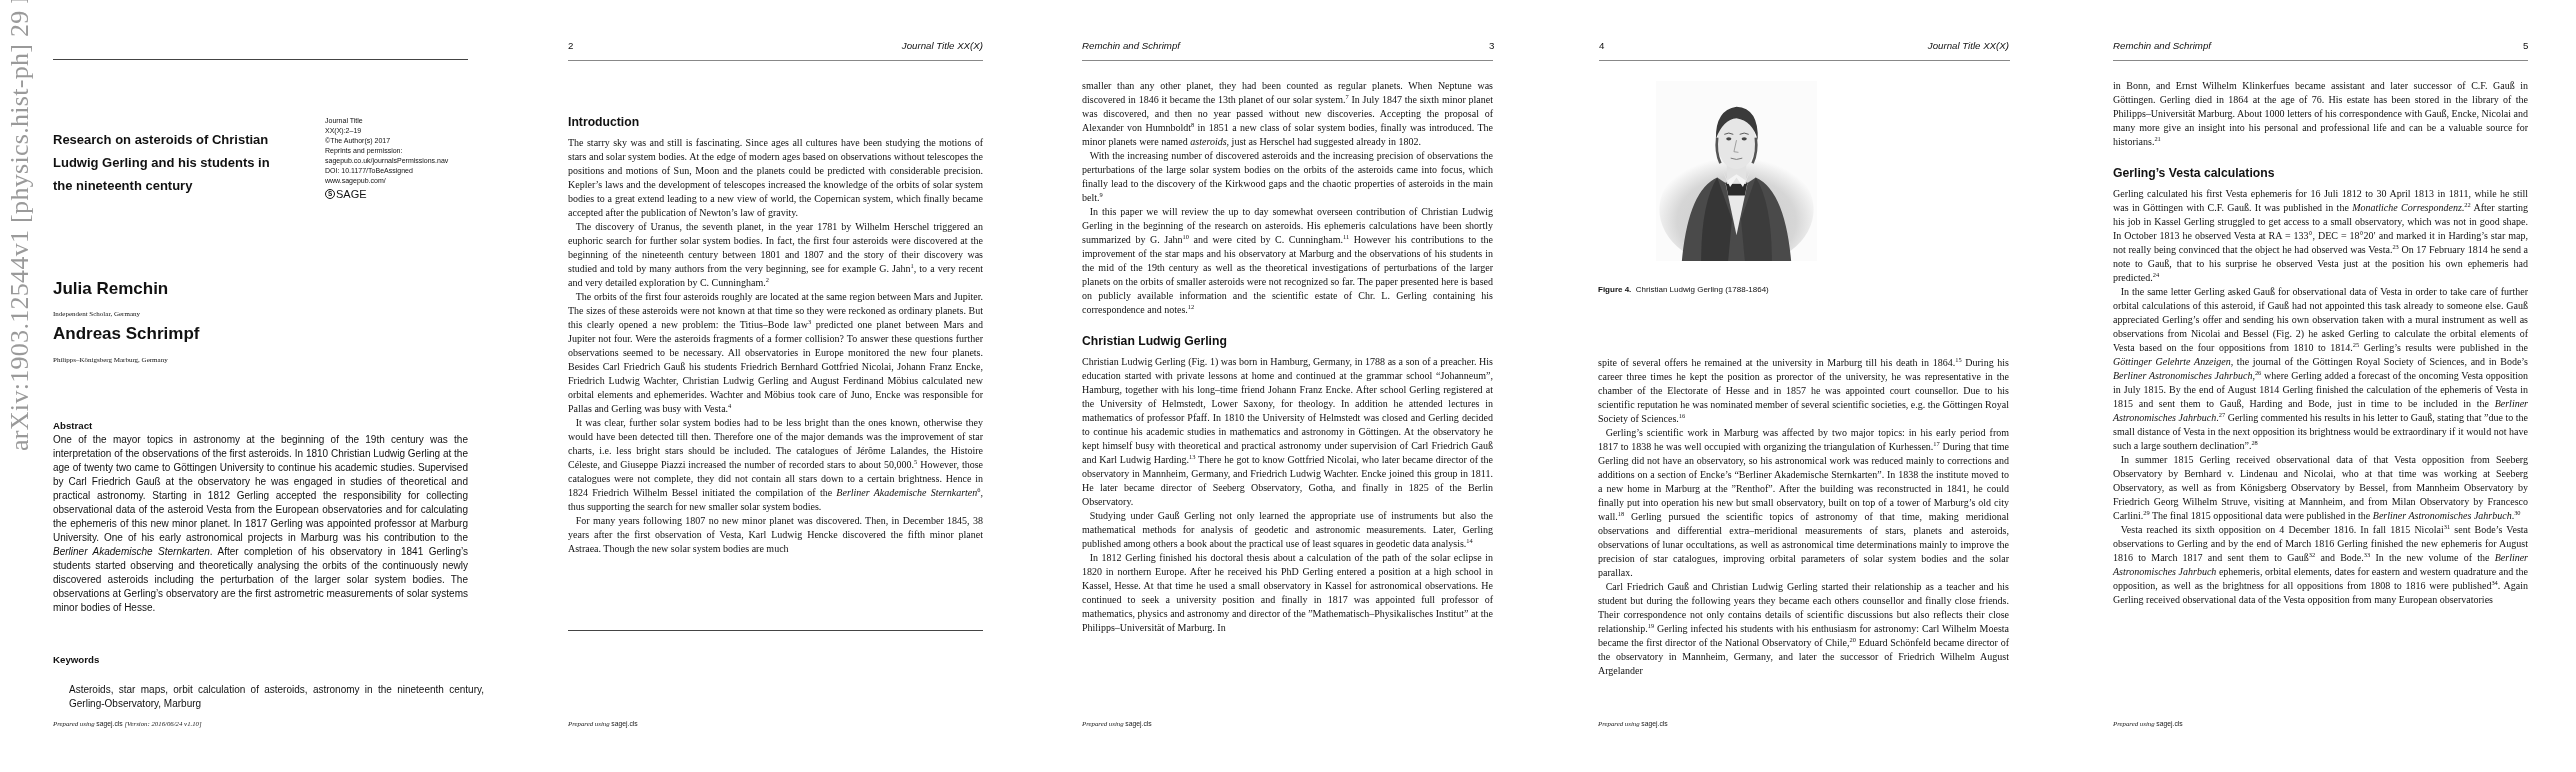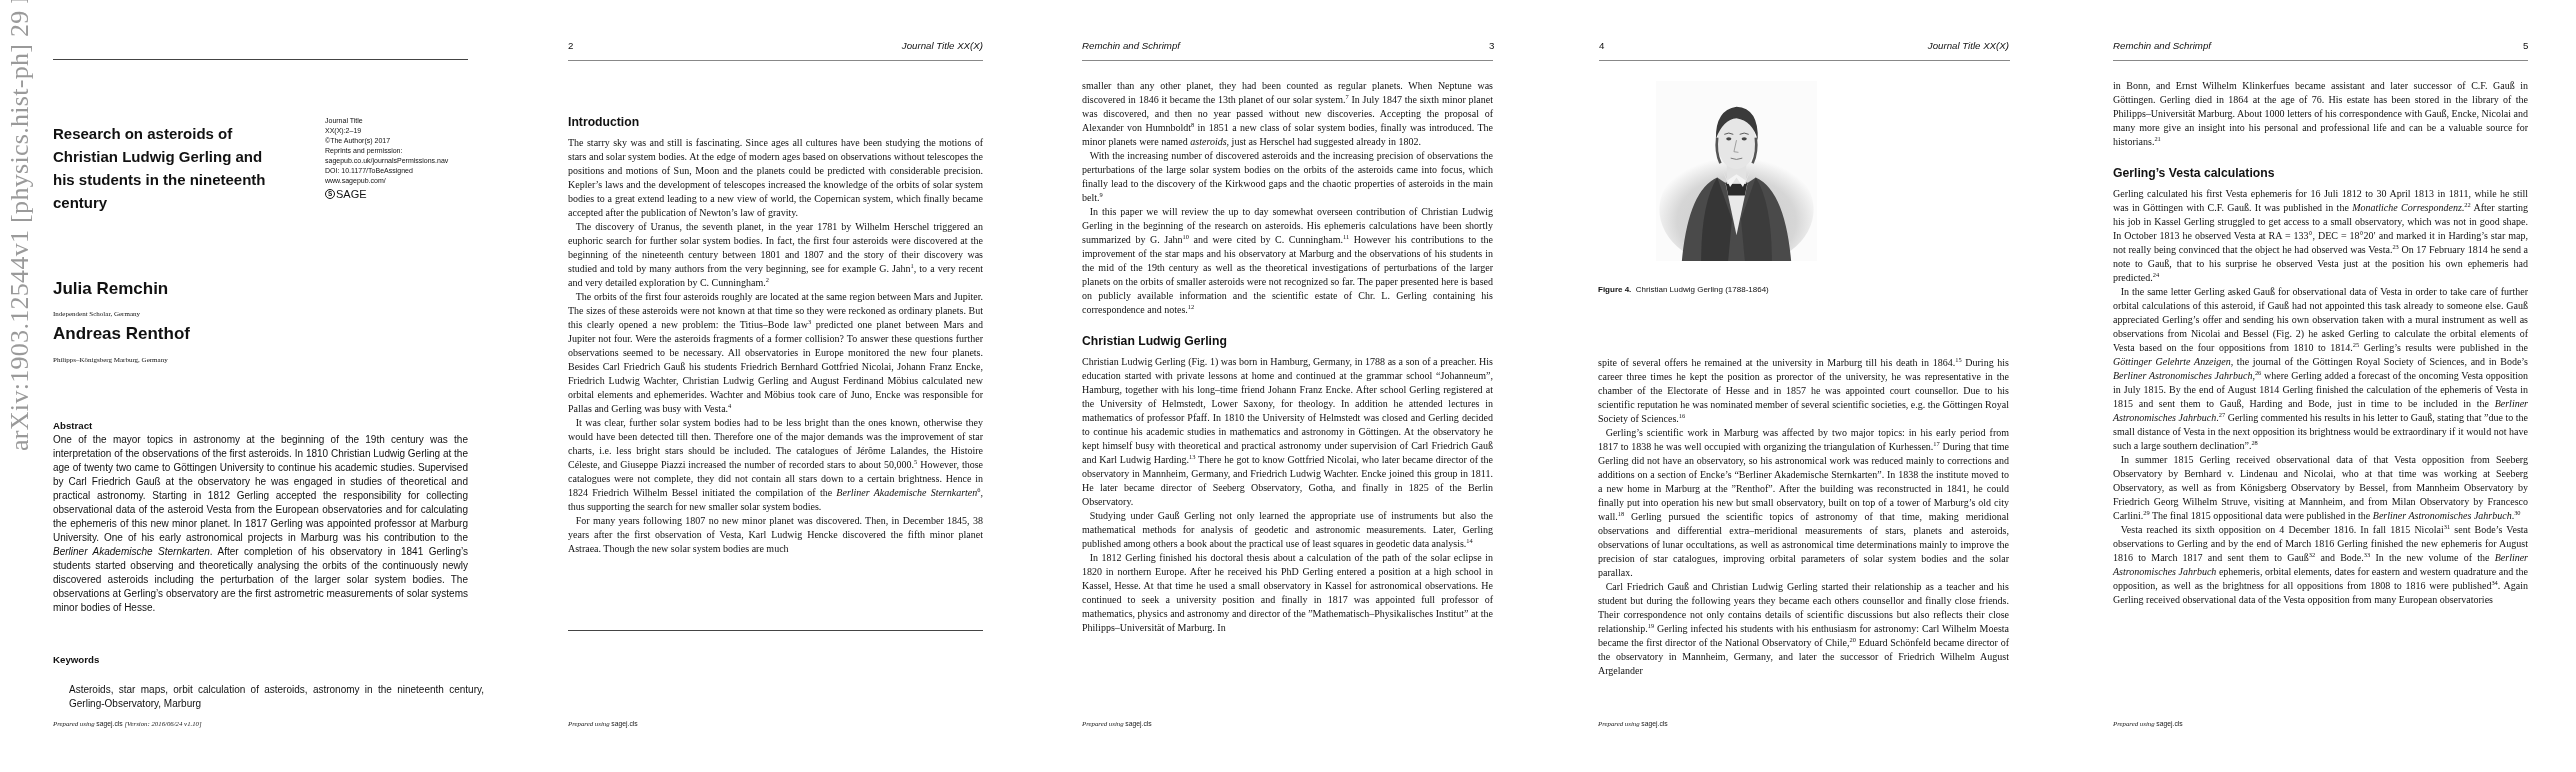--- a/index.html
+++ b/index.html
@@ -11,21 +11,21 @@
   .runhead { position:absolute; top:40px; font-family:"Liberation Sans",sans-serif; font-size:9.7px; }
   .runrule { position:absolute; top:60px; height:0.6px; background:#888; }
   .h2 { font-family:"Liberation Sans",sans-serif; font-weight:bold; font-size:12.2px; margin:0; }
   .footer { position:absolute; top:720px; font-family:"Liberation Serif",serif; font-style:italic; font-size:6.8px; color:#222; }
   .footer .cls { font-family:"Liberation Sans",sans-serif; font-style:normal; }
 
   
   #p1 { left:0; }
   .arxiv { position:absolute; left:5.2px; top:451px; transform-origin:0 0; transform:rotate(-90deg); font-family:"Liberation Serif",serif; font-size:26px; color:#9a9a9a; white-space:nowrap; letter-spacing:0.3px; }
   .p1-rule { position:absolute; left:53px; top:59px; width:415px; height:1.3px; background:#444; }
-  .title { position:absolute; left:53px; top:122px; width:232px; font-family:"Liberation Sans",sans-serif; font-weight:bold; font-size:15px; line-height:23px; margin:0; }
+  .title { position:absolute; left:53px; top:128px; width:232px; font-family:"Liberation Sans",sans-serif; font-weight:bold; font-size:13px; line-height:23px; margin:0; }
   .meta { position:absolute; left:325px; top:116px; font-family:"Liberation Sans",sans-serif; font-size:7px; line-height:10px; }
   .sage { font-family:"Liberation Sans",sans-serif; font-size:11px; margin-top:2.6px; display:flex; align-items:center; }
   .sage-mark { display:inline-block; width:8.4px; height:8.4px; border:1px solid #111; border-radius:50%; font-size:6.4px; line-height:8.4px; text-align:center; margin-right:0.6px; font-weight:bold; }
   .author { position:absolute; left:53px; font-family:"Liberation Sans",sans-serif; font-weight:bold; font-size:17px; margin:0; }
   .affil { position:absolute; left:53px; font-family:"Liberation Serif",serif; font-size:7px; margin:0; }
   .abs-head { position:absolute; left:53px; top:420px; font-family:"Liberation Sans",sans-serif; font-weight:bold; font-size:9.7px; margin:0; }
   .abs-text { position:absolute; left:53px; top:433px; width:415px; font-family:"Liberation Sans",sans-serif; font-size:10px; line-height:14px; text-align:justify; margin:0; }
   .kw-head { position:absolute; left:53px; top:654px; font-family:"Liberation Sans",sans-serif; font-weight:bold; font-size:9.7px; margin:0; }
   .kw-text { position:absolute; left:53px; top:667px; width:415px; font-family:"Liberation Sans",sans-serif; font-size:10px; line-height:14px; text-align:justify; margin:16px; }
 
@@ -62,21 +62,21 @@
     <div>DOI: 10.1177/ToBeAssigned</div>
     <div>www.sagepub.com/</div>
     <div class="sage">
       <span class="sage-mark">S</span>
       <span>SAGE</span>
     </div>
   </div>
 
   <p class="author" style="top:279px">Julia Remchin</p>
   <p class="affil" style="top:310px">Independent Scholar, Germany</p>
-  <p class="author" style="top:324px">Andreas Renthof</p>
+  <p class="author" style="top:324px">Andreas Schrimpf</p>
   <p class="affil" style="top:356px">Philipps–Königsberg Marburg, Germany</p>
 
   <h3 class="abs-head">Abstract</h3>
   <p class="abs-text"><span>One of the mayor topics in astronomy at the beginning of the 19th century was the interpretation of the observations of the first asteroids.  In 1810 Christian Ludwig Gerling at the age of twenty two came to Göttingen University to continue his academic studies.  Supervised by Carl Friedrich Gauß at the observatory he was engaged in studies of theoretical and practical astronomy.  Starting in 1812 Gerling accepted the responsibility for collecting observational data of the asteroid Vesta from the European observatories and for calculating the ephemeris of this new minor planet.  In 1817 Gerling was appointed professor at Marburg University. One of his early astronomical projects in Marburg was his contribution to the </span><i>Berliner Akademische Sternkarten</i><span>.  After completion of his observatory in 1841 Gerling’s students started observing and theoretically analysing the orbits of the continuously newly discovered asteroids including the perturbation of the larger solar system bodies.  The observations at Gerling’s observatory are the first astrometric measurements of solar systems minor bodies of Hesse.</span></p>
 
   <h3 class="kw-head">Keywords</h3>
   <p class="kw-text">Asteroids, star maps, orbit calculation of asteroids, astronomy in the nineteenth century, Gerling-Observatory, Marburg</p>
 
   <div class="footer" style="left:53px"><span>Prepared using </span><span class="cls">sagej.cls</span><span> [Version: 2016/06/24 v1.10]</span></div>
 </section>

